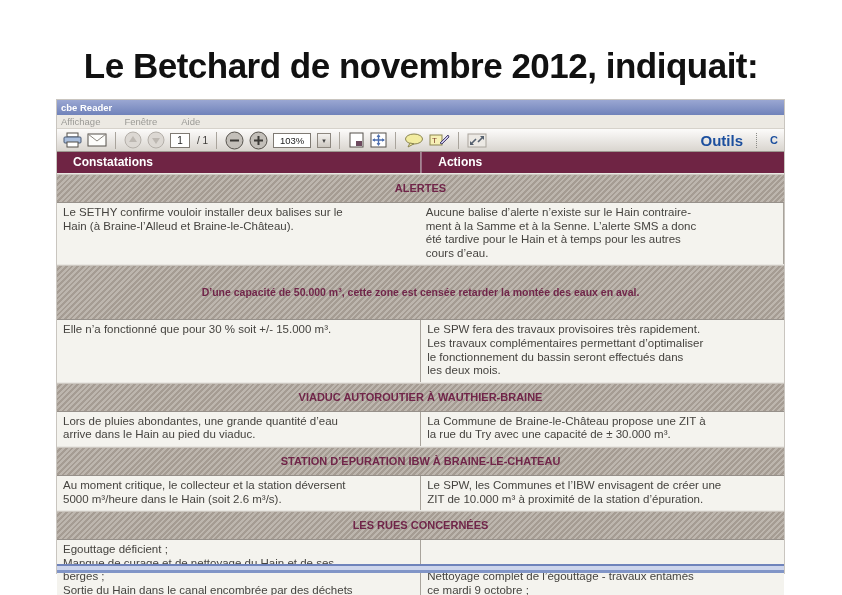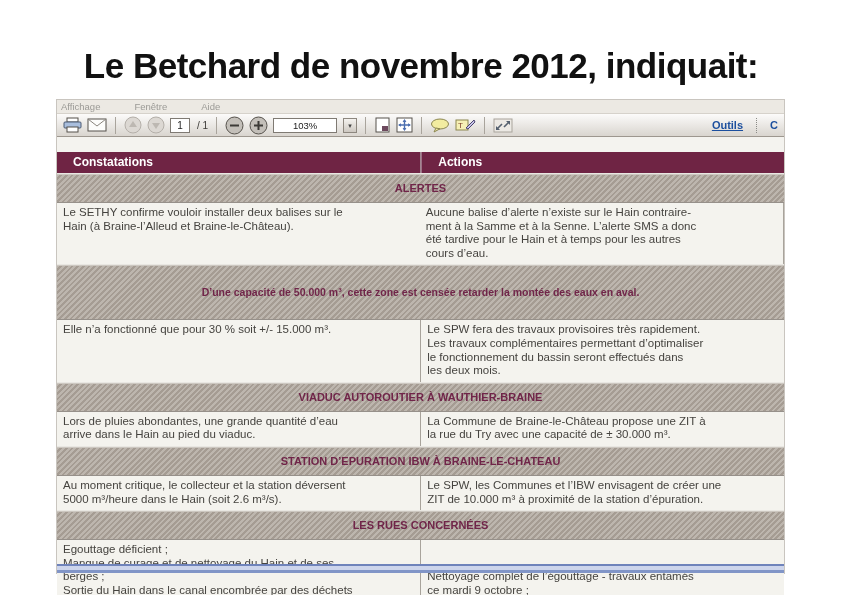--- a/index.html
+++ b/index.html
@@ -11,37 +11,37 @@
 
   
   .reader { position:absolute; left:57px; top:100px; width:727px; height:473px;
             background:#f4f3ef; box-shadow:0 0 0 1px #c9c5bf; }
 
   .titlebar { height:15px; background:linear-gradient(#9aa7d2, #7082ba);
               color:#ffffff; font-size:9.5px; font-weight:bold; line-height:15px;
               padding-left:4px; }
 
   .menubar { height:14px; background:#ece9e3; border-bottom:1px solid #d6d2cb;
-             display:flex; gap:34px; padding-left:4px; align-items:center; }
+             display:flex; gap:24px; padding-left:4px; align-items:center; }
   .menubar span { font-size:9.5px; color:#9b9a96; }
 
   .toolbar { height:23px; background:linear-gradient(#fcfbfa, #d9d5cf);
              border-bottom:1px solid #9d978f; display:flex; align-items:center;
              padding:0 6px; gap:5px; }
   .tb-sep { width:1px; height:17px; background:#a9a49c; margin:0 3px; }
   .tb-btn { display:flex; align-items:center; justify-content:center; height:20px; }
   .pagebox { width:20px; height:15px; background:#fff; border:1px solid #7f7a73;
              font-size:10px; text-align:center; line-height:14px; color:#222; }
   .pagetotal { font-size:10px; color:#3c3a37; margin-left:2px; }
-  .zoombox { width:64px; height:15px; background:#fff; border:1px solid #7f7a73;
+  .zoombox { width:38px; height:15px; background:#fff; border:1px solid #7f7a73;
              font-size:9.5px; text-align:center; line-height:14px; color:#222; }
   .zoomdrop { width:14px; height:15px; background:linear-gradient(#f4f2ef,#cdc8c1);
               border:1px solid #8d877f; font-size:7px; color:#444; text-align:center;
               line-height:14px; margin-left:1px; }
-  .outils { margin-left:auto; font-size:11px; font-weight:bold; color:#1c4f9e;text-decoration:underline; }
+  .outils { margin-left:auto; font-size:15px; font-weight:bold; color:#1c4f9e; }
   .dotted-sep { width:1px; height:15px; border-left:1px dotted #8a8a86; margin:0 8px; }
   .partial { font-size:11px; font-weight:bold; color:#1c4f9e; }
 
   
   .doc { position:absolute; left:0; right:0; top:52px; bottom:9px; background:#f7f6f3; }
   .ctable { width:100%; border-bottom:2px solid #7a3c50; }
 
   .trow { display:flex; border-bottom:1px solid #e9e7e2; }
   .hcell { background:#6f2444; color:#ffffff; font-weight:bold; font-size:12px;
            padding:3px 6px 4px 16px; }
@@ -66,20 +66,21 @@
                background:linear-gradient(#6f83bb 0 2px, #cdd5ec 2px 6px, #8195c7 6px 9px); }
   svg { display:block; }
 </style>
 </head>
 <body>
 
 <div class="slide-title">Le Betchard de novembre 2012, indiquait:</div>
 
 <div class="reader">
 
+  <div class="titlebar">cbe Reader</div>
 
   <div class="menubar">
     <span>Affichage</span>
     <span>Fenêtre</span>
     <span>Aide</span>
   </div>
 
   <div class="toolbar">
     <span class="tb-btn">
       <svg width="19" height="16" viewBox="0 0 19 16">

